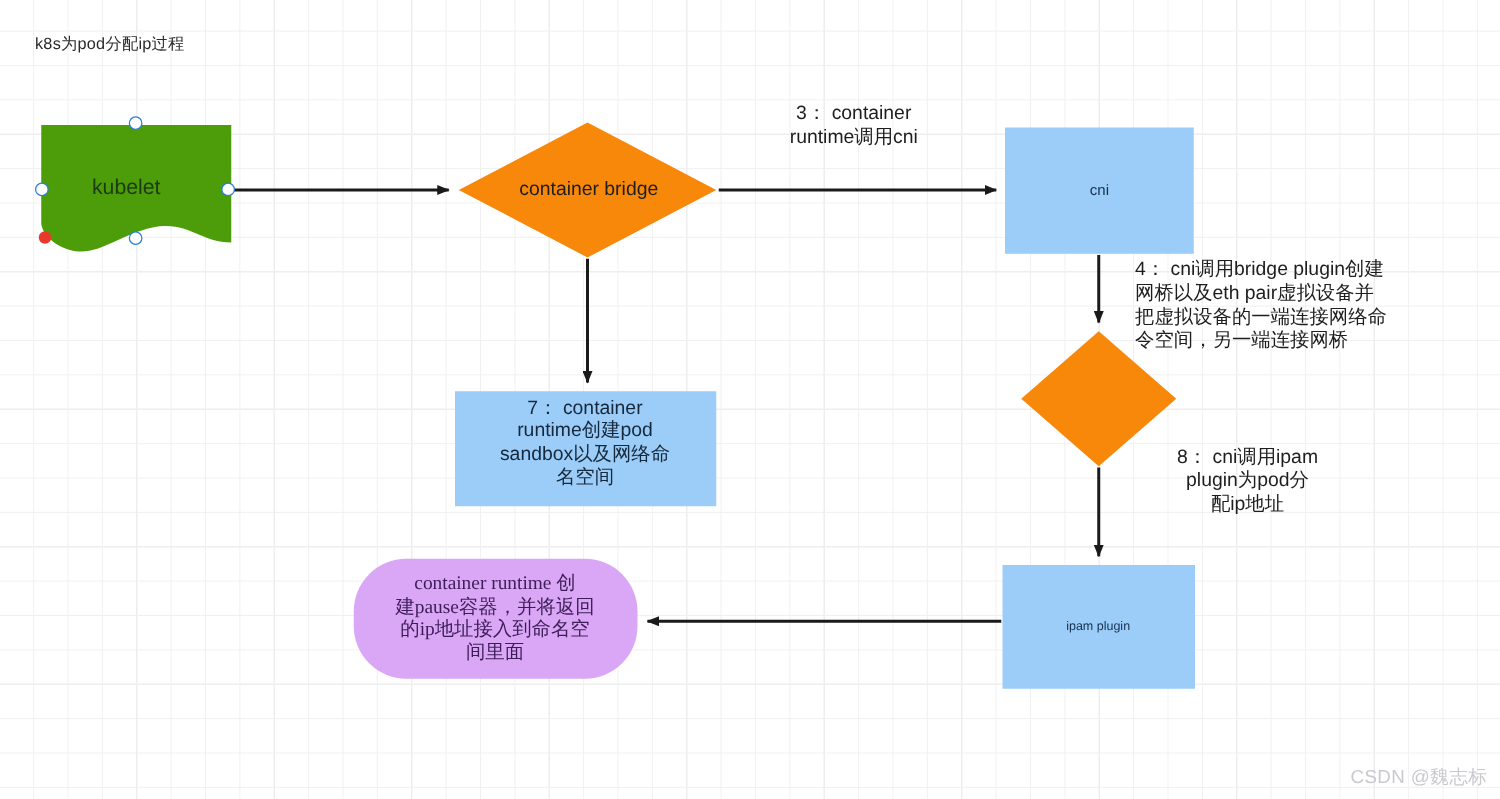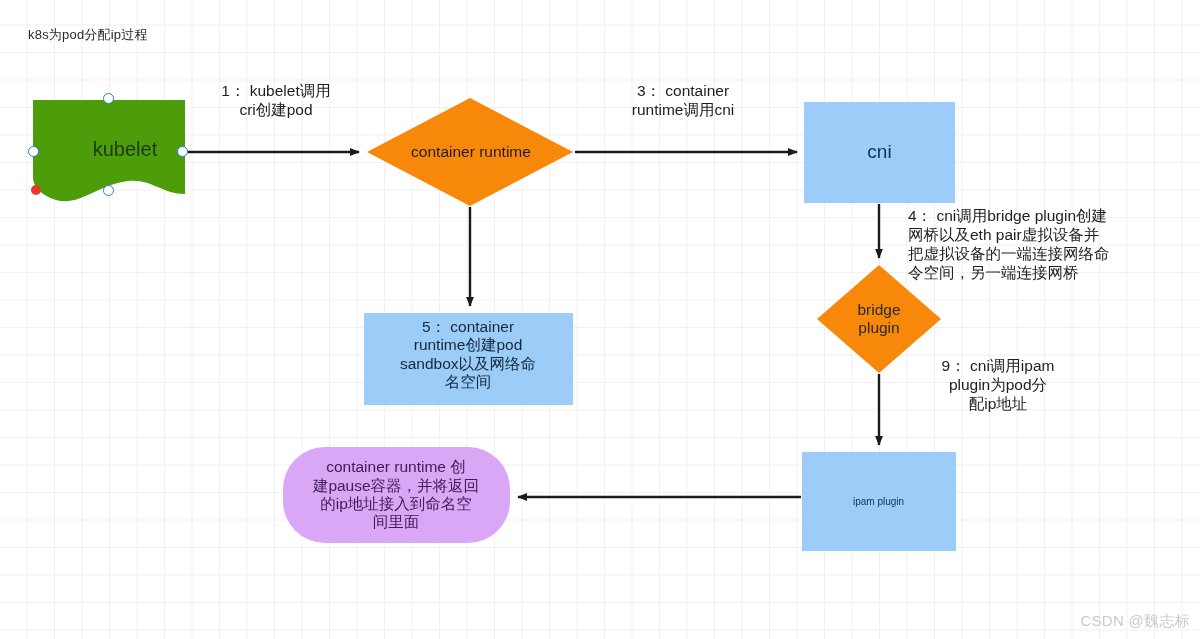--- a/index.html
+++ b/index.html
@@ -47,46 +47,46 @@
     position: absolute;
     display: flex;
     align-items: center;
     justify-content: center;
     text-align: center;
     line-height: 1.18;
     pointer-events: none;
   }
   .lbl-kubelet {
     left: 33px; top: 98px; width: 136px; height: 104px;
-    font-size: 20px; color: #1d3b10; margin-left: 24px;
+    font-size: 17px; color: #1d3b10;
   }
   .lbl-runtime {
     left: 367px; top: 122px; width: 208px; height: 60px;
     font-size: 15.5px; color: #1e1e1e;
   }
   .lbl-cni {
     left: 804px; top: 102px; width: 151px; height: 101px;
-    font-size: 19px; color: #15314f;
+    font-size: 12px; color: #15314f;
   }
   .lbl-box2 {
     left: 365px; top: 314px; width: 206px; height: 90px;
     font-size: 15.5px; color: #16283c;
     align-items: flex-start; padding-top: 4px; box-sizing: border-box;
   }
   .lbl-bridge {
     left: 823px; top: 290px; width: 112px; height: 58px;
     font-size: 15.5px; color: #2a2a2a;
   }
   .lbl-ipam {
     left: 802px; top: 452px; width: 153px; height: 99px;
     font-size: 10px; color: #15314f;
   }
   .lbl-pause {
     left: 283px; top: 447px; width: 226px; height: 96px;
-    font-size: 15.5px; color: #3d1d57;
+    font-size: 15.5px; color: #3d1d57; font-family: Liberation Serif, serif;
   }
   .edge-label {
     position: absolute;
     text-align: center;
     line-height: 1.22;
     color: #1e1e1e;
     font-size: 15.5px;
     pointer-events: none;
     white-space: pre-line;
   }
@@ -156,43 +156,39 @@
     <line x1="575" y1="152" x2="797" y2="152" stroke="#1a1a1a" stroke-width="2.4" marker-end="url(#arrowhead)"></line>
 
     <line x1="879" y1="204" x2="879" y2="258" stroke="#1a1a1a" stroke-width="2.4" marker-end="url(#arrowhead)"></line>
 
     <line x1="879" y1="374" x2="879" y2="445" stroke="#1a1a1a" stroke-width="2.4" marker-end="url(#arrowhead)"></line>
 
     <line x1="801" y1="497" x2="518" y2="497" stroke="#1a1a1a" stroke-width="2.4" marker-end="url(#arrowhead)"></line>
   </svg>
 
   <div class="node-label lbl-kubelet">kubelet</div>
-  <div class="node-label lbl-runtime">container runtime</div>
+  <div class="node-label lbl-runtime">container bridge</div>
   <div class="node-label lbl-cni">cni</div>
-  <div class="node-label lbl-box2" style="white-space:pre-line;">5： container
+  <div class="node-label lbl-box2" style="white-space:pre-line;">7： container
 runtime创建pod
 sandbox以及网络命
 名空间</div>
-  <div class="node-label lbl-bridge" style="white-space:pre-line;">bridge
-plugin</div>
   <div class="node-label lbl-ipam">ipam plugin</div>
   <div class="node-label lbl-pause" style="white-space:pre-line;">container runtime 创
 建pause容器，并将返回
 的ip地址接入到命名空
 间里面</div>
 
-  <div class="edge-label el-1">1： kubelet调用
-cri创建pod</div>
   <div class="edge-label el-3">3： container
 runtime调用cni</div>
   <div class="edge-label el-4">4： cni调用bridge plugin创建
 网桥以及eth pair虚拟设备并
 把虚拟设备的一端连接网络命
 令空间，另一端连接网桥</div>
-  <div class="edge-label el-5">9： cni调用ipam
+  <div class="edge-label el-5">8： cni调用ipam
 plugin为pod分
 配ip地址</div>
 
   <div class="handle" style="left:103px; top:93px;"></div>
   <div class="handle" style="left:28px; top:146px;"></div>
   <div class="handle" style="left:177px; top:146px;"></div>
   <div class="handle" style="left:103px; top:185px;"></div>
   <div class="handle-red" style="left:31px; top:185px;"></div>
 
   <div class="watermark">CSDN @魏志标</div>

